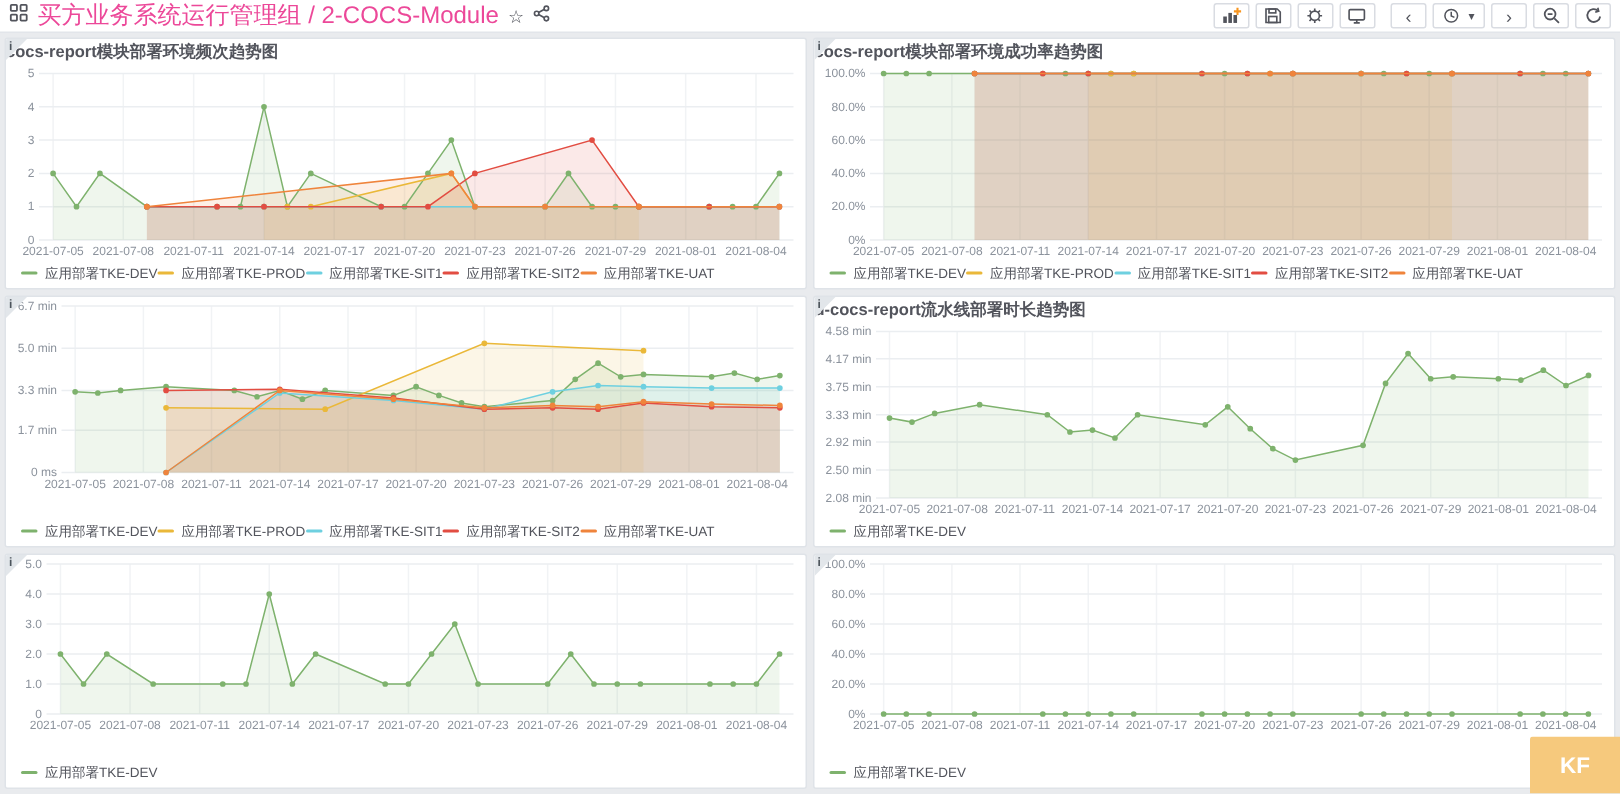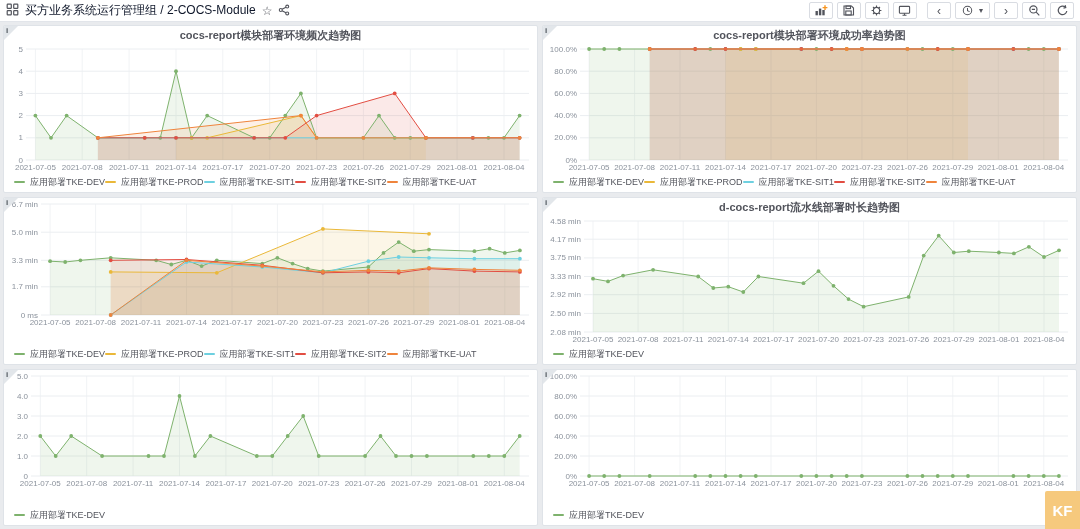--- a/index.html
+++ b/index.html
@@ -2,43 +2,43 @@
 <html><head>
 <meta charset="utf-8">
 <style>
   html,body{width:1080px;height:529px;overflow:hidden}
   body{margin:0;background:#e9ebee;font-family:"Liberation Sans",sans-serif;-webkit-font-smoothing:antialiased}
 
   
   .navbar{height:21px;background:#ffffff;border-bottom:1px solid #e2e5ea;display:flex;align-items:center;justify-content:space-between;padding:0 6px}
   .nav-left{display:flex;align-items:center;gap:6px}
   .nav-right{display:flex;align-items:center}
-  .crumb{font-size:12px;color:#0f172a;font-weight:500;cursor:pointer;white-space:nowrap}
+  .crumb{font-size:16px;color:#ec4899;font-weight:500;cursor:pointer;white-space:nowrap}
   .glyph{font-size:12px;color:#52545c;line-height:1;cursor:pointer}
   .ibtn{display:flex;align-items:center;justify-content:center;min-width:24px;height:17px;background:#fff;border:1px solid #d9dce2;border-radius:2px;margin-left:4px;cursor:pointer;box-sizing:border-box}
   .ibtn svg{display:block}
   .timebtn{padding:0 6px;gap:4px;font-size:10.5px;color:#1f2126;white-space:nowrap}
   .caret{font-size:8px;color:#52545c;margin-left:2px}
   .navgap{width:6px}
 
   
   .grid{display:grid;grid-template-columns:1fr 1fr;grid-template-rows:168px 168px 157px;gap:4px;padding:3px}
   .panel{background:#fff;border:1px solid #dfe3e8;border-radius:2px;position:relative;display:flex;flex-direction:column;overflow:hidden;box-sizing:border-box}
-  .ptitle{margin:0;height:17px;line-height:18px;text-align:center;font-size:11px;font-weight:600;color:#52545c;cursor:pointer;white-space:nowrap;overflow:hidden}
+  .ptitle{margin:0;height:17px;line-height:18px;text-align:left;font-size:11px;font-weight:600;color:#52545c;cursor:pointer;white-space:nowrap;overflow:hidden}
   .plot{flex:1;position:relative}
   .plot svg{position:absolute;left:0;top:0}
   .legend{height:20px;display:flex;align-items:center;padding:0 10px;gap:0;overflow:hidden}
   .litem{display:flex;align-items:center;gap:5px;font-size:9px;color:#52545c;cursor:pointer;white-space:nowrap}
   .dash{width:11px;height:2px;border-radius:1px;display:inline-block}
   .corner{position:absolute;top:0;left:0;width:0;height:0;border-top:14px solid #e2e6ea;border-right:14px solid transparent;z-index:2;cursor:pointer}
   .corner::after{content:"i";position:absolute;top:-14px;left:2px;font-size:8px;color:#4c545c;font-weight:bold}
   .tick{font-size:8px;fill:#8b929c;font-family:"Liberation Sans",sans-serif}
 
   
-  .wm{position:fixed;right:0;bottom:0;width:35px;height:38px;background:#f6c97d;color:#fff;font-weight:bold;font-size:15px;display:flex;align-items:center;justify-content:center;border-radius:2px 0 0 0;z-index:5}
+  .wm{position:fixed;right:0;bottom:0;width:60px;height:38px;background:#f6c97d;color:#fff;font-weight:bold;font-size:15px;display:flex;align-items:center;justify-content:center;border-radius:2px 0 0 0;z-index:5}
 </style>
 </head>
 <body>
 
 <header class="navbar">
   <div class="nav-left">
     <span>
       <svg width="13" height="13" viewBox="0 0 13 13" fill="none" stroke="#52545c" stroke-width="1.2">
         <rect x="1.2" y="1.2" width="4.1" height="4.1" rx="0.6"></rect>
           <rect x="7.7" y="1.2" width="4.1" height="4.1" rx="0.6"></rect>

